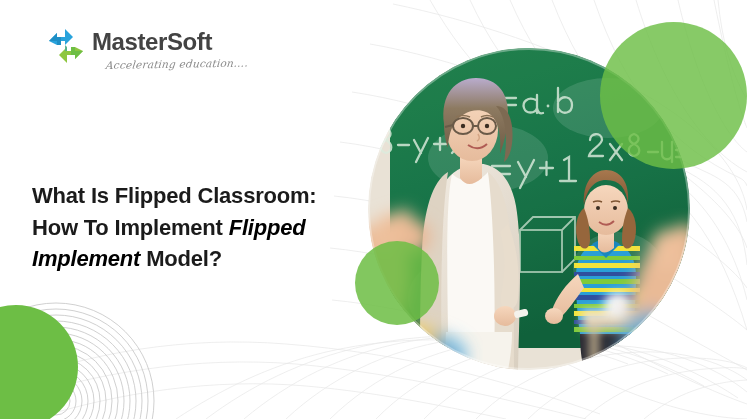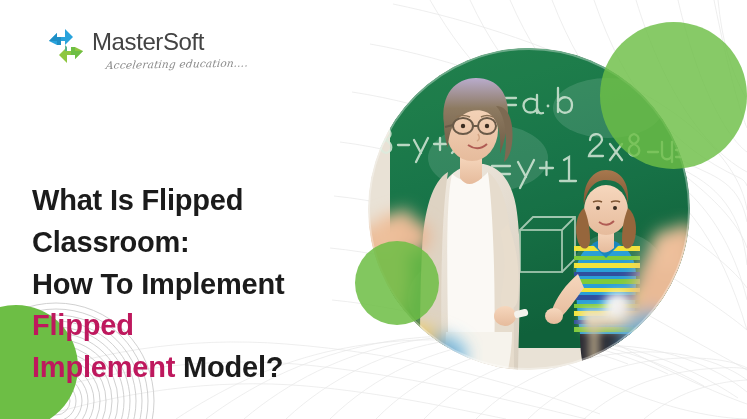--- a/index.html
+++ b/index.html
@@ -52,21 +52,21 @@
   .logo-text-wrap {
     margin-left: 8px;
     padding-top: 2px;
     display: flex;
     flex-direction: column;
     align-items: flex-start;
   }
   .logo-word {
     font-family: "Liberation Sans", sans-serif;
     font-size: 24px;
-    font-weight: normal;
+    font-weight: bold;
     color: #434343;
     letter-spacing: -0.4px;
     line-height: 1;
   }
   .logo-tagline {
     margin-top: 5px;
     margin-left: 14px;
     font-family: "DejaVu Serif", serif;
     font-style: italic;
     font-size: 10.5px;
@@ -76,27 +76,27 @@
     transform: skewX(-8deg) rotate(-1deg);
     transform-origin: left center;
   }
 
   
   .headline {
     position: absolute;
     left: 32px; top: 180px;
     width: 340px;
     font-family: "Liberation Sans", sans-serif;
-    font-size: 29px;
+    font-size: 22px;
     font-weight: bold;
     line-height: 1.44;
     color: #1b1b1b;
     letter-spacing: -0.2px;
   }
-  .headline .accent { color: #be185d; }
+  .headline .accent { color: #000000; font-style: italic; }
 
   
   .photo-circle {
     position: absolute;
     left: 368px; top: 48px;
     width: 322px; height: 322px;
     border-radius: 50%;
     overflow: hidden;
   }
   .photo-circle svg { display:block; width:100%; height:100%; }

